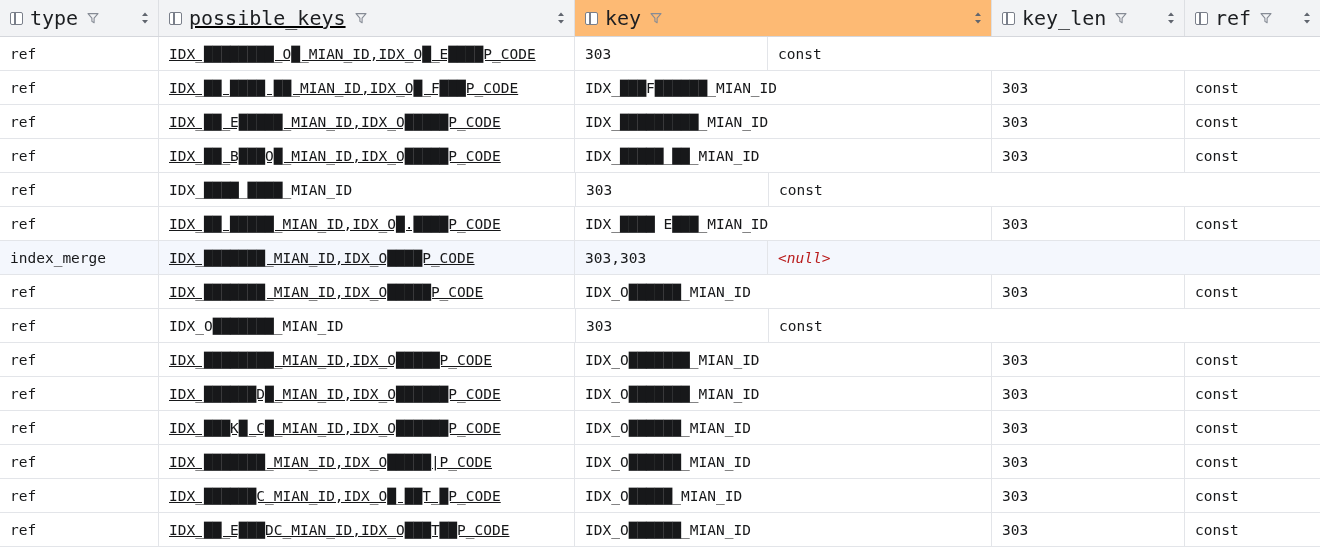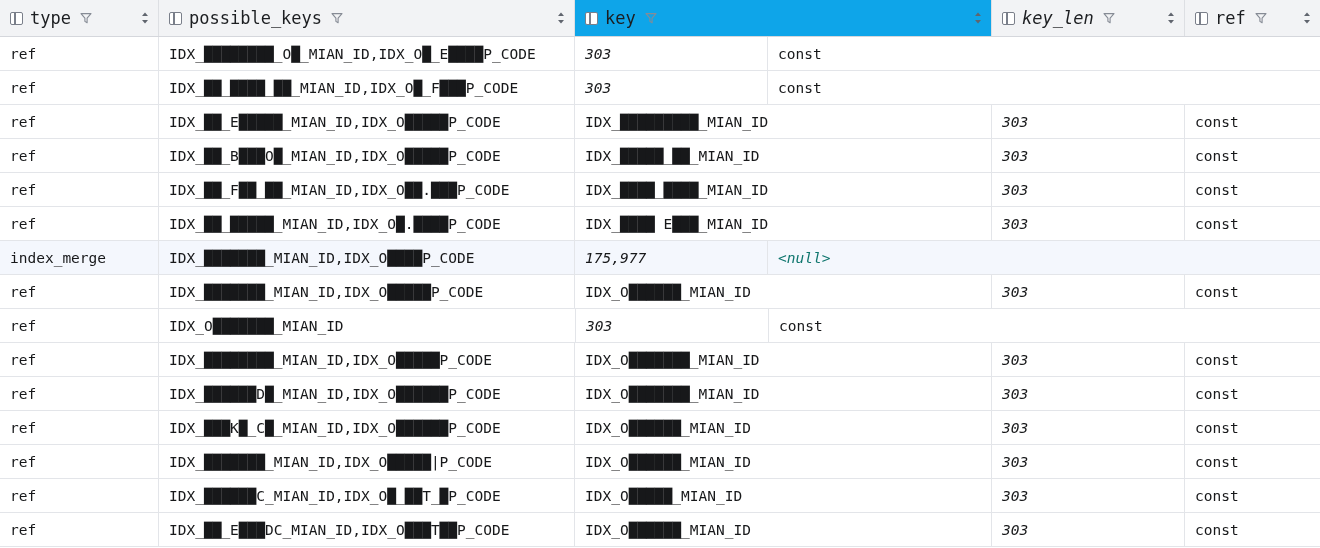--- a/index.html
+++ b/index.html
@@ -33,42 +33,42 @@
     display: flex;
     align-items: center;
     height: 100%;
     padding: 0 7px 0 10px;
     border-right: 1px solid #dddfe3;
     position: relative;
     background: #f2f3f5;
     overflow: hidden;
     white-space: nowrap;
   }
-  .head-cell.active { background: #0ea5e9; }
+  .head-cell.active { background: #fdba74; }
 
   .col-type-icon {
     width: 13px; height: 13px;
     border: 1.4px solid #7a7f8a;
     border-radius: 2px;
     position: relative;
     flex: 0 0 auto;
     margin-right: 7px;
     background: #fff;
   }
   .col-type-icon::after {
     content: "";
     position: absolute;
     left: 3.3px; top: -0.1px; bottom: -0.1px;
     width: 1.4px;
     background: #7a7f8a;
   }
 
   .head-label {
     font-family: "DejaVu Sans Mono", "Liberation Mono", monospace;
-    font-size: 17px;
+    font-size: 20px;
     color: #1c1e21;
     letter-spacing: 0px;
     margin-right: 8px;
   }
 
   .funnel-icon {
     width: 14px; height: 14px;
     flex: 0 0 auto;
     display: block;
   }
@@ -103,32 +103,32 @@
     padding: 0 8px 0 10px;
     border-right: 1px solid #e3e5e9;
     overflow: hidden;
     white-space: nowrap;
     font-family: "DejaVu Sans Mono", "Liberation Mono", monospace;
     font-size: 14.5px;
     color: #17181a;
     position: relative;
   }
   .cell .txt { position: relative; z-index: 2; }
-  .cell.null .txt { color: #0f766e; font-style: italic; }
+  .cell.null .txt { color: #b91c1c; font-style: italic; }
 
   .cell.cell-selected {
     background: #a9d1f7;
     box-shadow: inset 0 0 0 1px #a9d1f7;
   }
 
   
   .c-type        { width: 159px; }
-  .c-poss        { width: 416px; }
+  .c-poss        { width: 416px; text-decoration: underline; }
   .c-key         { width: 417px; }
-  .c-keylen      { width: 193px; font-style: italic; }
+  .c-keylen      { width: 193px; }
   .c-ref         { width: 135px; border-right: none; }
 </style>
 </head>
 <body>
 
 <div class="grid">
 
   <div class="head-row" id="head-row">
       <div class="head-cell c-type">
         <span class="col-type-icon"></span>
@@ -207,20 +207,23 @@
           <span class="txt">const</span>
         </div>
       </div>
       <div class="row">
         <div class="cell c-type">
           <span class="txt">ref</span>
         </div>
         <div class="cell c-poss">
           <span class="txt">IDX_██_████_██_MIAN_ID,IDX_O█_F███P_CODE</span>
         </div>
+        <div class="cell c-key">
+          <span class="txt">IDX_███F██████_MIAN_ID</span>
+        </div>
         <div class="cell c-keylen">
           <span class="txt">303</span>
         </div>
         <div class="cell c-ref">
           <span class="txt">const</span>
         </div>
       </div>
       <div class="row">
         <div class="cell c-type">
           <span class="txt">ref</span>
@@ -252,23 +255,20 @@
           <span class="txt">303</span>
         </div>
         <div class="cell c-ref">
           <span class="txt">const</span>
         </div>
       </div>
       <div class="row">
         <div class="cell c-type">
           <span class="txt">ref</span>
         </div>
-        <div class="cell c-poss">
-          <span class="txt">IDX_██_F██_██_MIAN_ID,IDX_O██.███P_CODE</span>
-        </div>
         <div class="cell c-key">
           <span class="txt">IDX_████_████_MIAN_ID</span>
         </div>
         <div class="cell c-keylen">
           <span class="txt">303</span>
         </div>
         <div class="cell c-ref">
           <span class="txt">const</span>
         </div>
       </div>
@@ -290,21 +290,21 @@
         </div>
       </div>
       <div class="row selected">
         <div class="cell c-type">
           <span class="txt">index_merge</span>
         </div>
         <div class="cell c-poss">
           <span class="txt">IDX_███████_MIAN_ID,IDX_O████P_CODE</span>
         </div>
         <div class="cell c-keylen">
-          <span class="txt">175,977</span>
+          <span class="txt">303,303</span>
         </div>
         <div class="cell c-ref null">
           <span class="txt">&lt;null&gt;</span>
         </div>
       </div>
       <div class="row">
         <div class="cell c-type">
           <span class="txt">ref</span>
         </div>
         <div class="cell c-poss">

